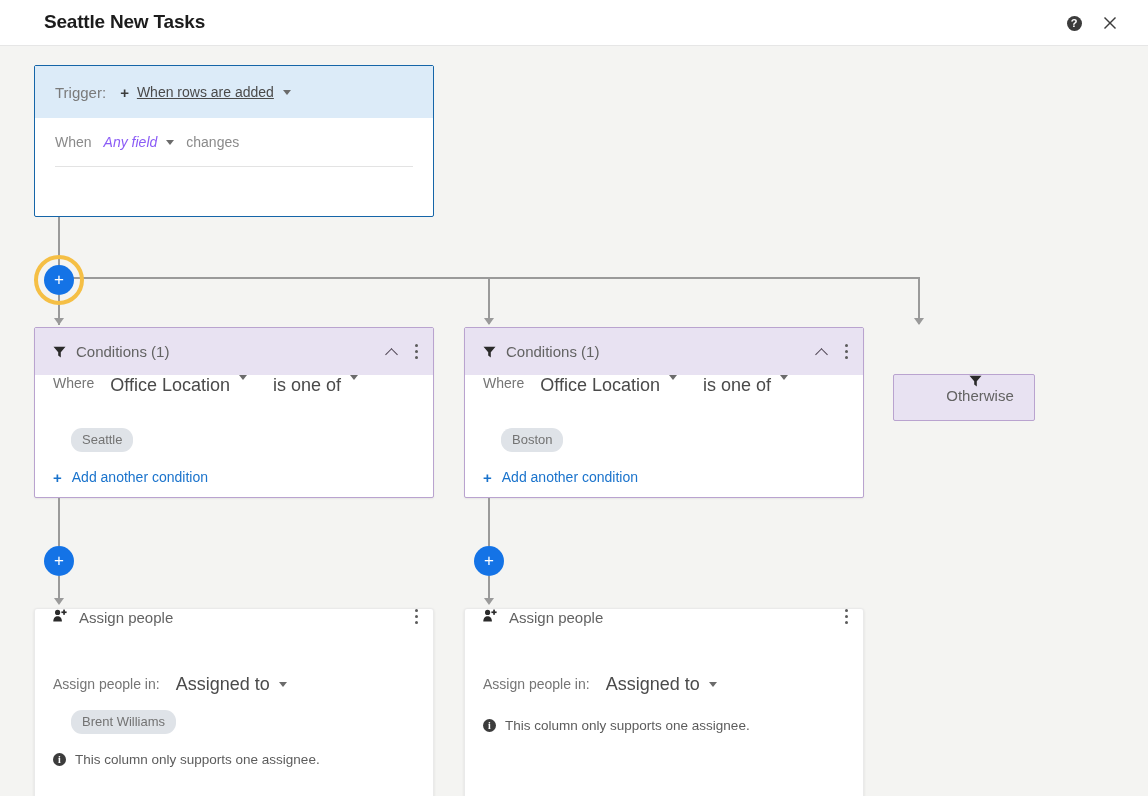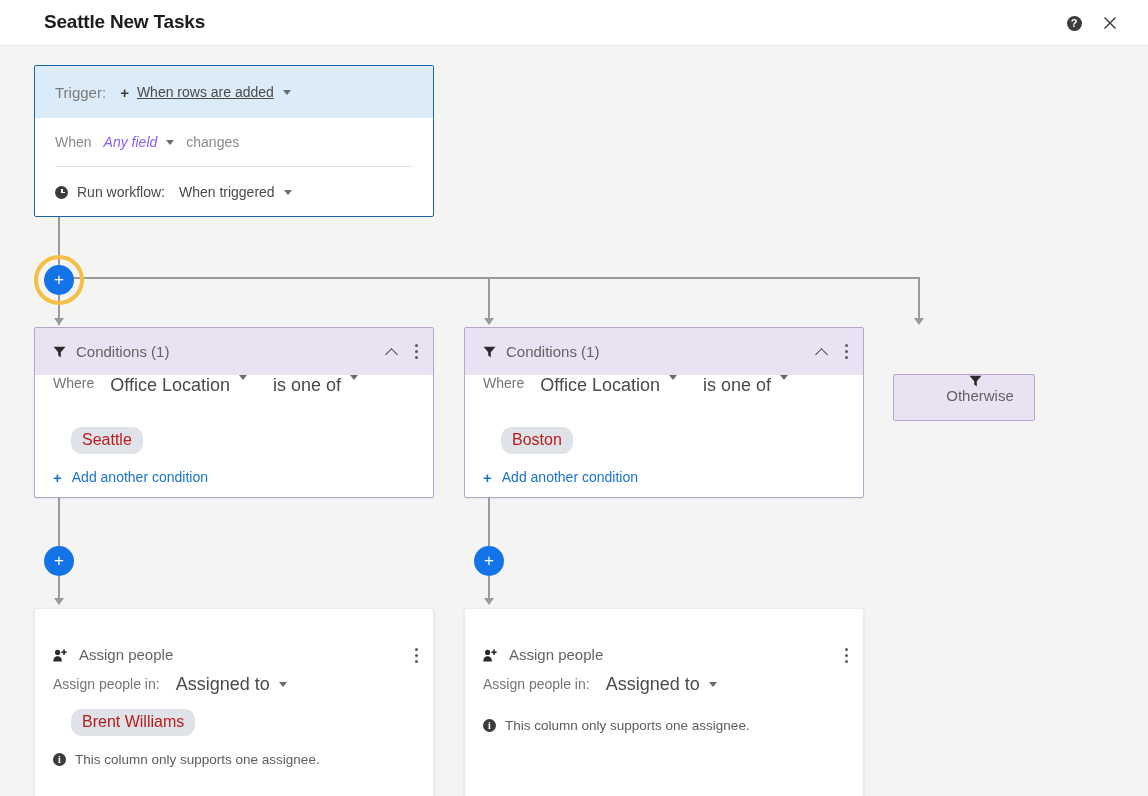--- a/index.html
+++ b/index.html
@@ -229,22 +229,22 @@
     align-items: flex-start;
     height: 48px;
   }
   .where-lbl { font-size: 14px; color: #757575; margin-right: 16px; }
   .sel { font-size: 18px; color: #4a4a4a; }
   .sel-gap { margin-left: 26px; }
 
   .chip {
     display: inline-block;
     background: #dfe3e8;
-    color: #b91c1c;
-    font-size: 16px;
+    color: #737373;
+    font-size: 13px;
     padding: 4px 11px 5px;
     border-radius: 11px;
     margin-left: 18px;
   }
   .chip-row { height: 34px; display: flex; align-items: center; }
 
   .add-cond {
     display: flex;
     align-items: center;
     height: 40px;
@@ -285,21 +285,21 @@
   
   .assign-card {
     background: #ffffff;
     border: 1px solid #eaeaea;
     border-radius: 3px;
     box-shadow: 0 1px 3px rgba(0,0,0,0.09);
   }
   .assign-head {
     height: 54px;
     display: flex;
-    align-items: flex-end;
+    align-items: flex-start;
     padding: 0 14px 0 18px;
     box-sizing: border-box;
   }
   .assign-title {
     font-size: 15px;
     color: #636363;
     margin-left: 11px;
     flex: 1;
   }
   .assign-body { padding: 0 18px; }
@@ -391,26 +391,20 @@
       <span class="trigger-value">When rows are added</span>
       <span class="caret"></span>
     </div>
     <div class="trigger-row1">
       <span class="lbl-muted">When</span>
       <span class="val-italic">Any field</span>
       <span class="caret"></span>
       <span class="lbl-muted gap-l">changes</span>
     </div>
     <div class="trigger-divider"></div>
-    <div class="trigger-row2">
-      <span class="clock-icon"></span>
-      <span class="val-plain">Run workflow:</span>
-      <span class="val-plain" style="margin-left:14px">When triggered</span>
-      <span class="caret"></span>
-    </div>
   </div>
 
   <div class="conn vline" style="left:58px; top:171px; height:63px;"></div>
   <div class="plus-ring" style="left:34px; top:209px;"></div>
   <div class="plus-node" style="left:44px; top:219px;">+</div>
 
   <div class="conn hline" style="left:58px; top:231px; width:862px;"></div>
 
   <div class="conn vline" style="left:58px; top:249px; height:30px;"></div>
   <div class="arrow" style="left:54px; top:272px;"></div>

